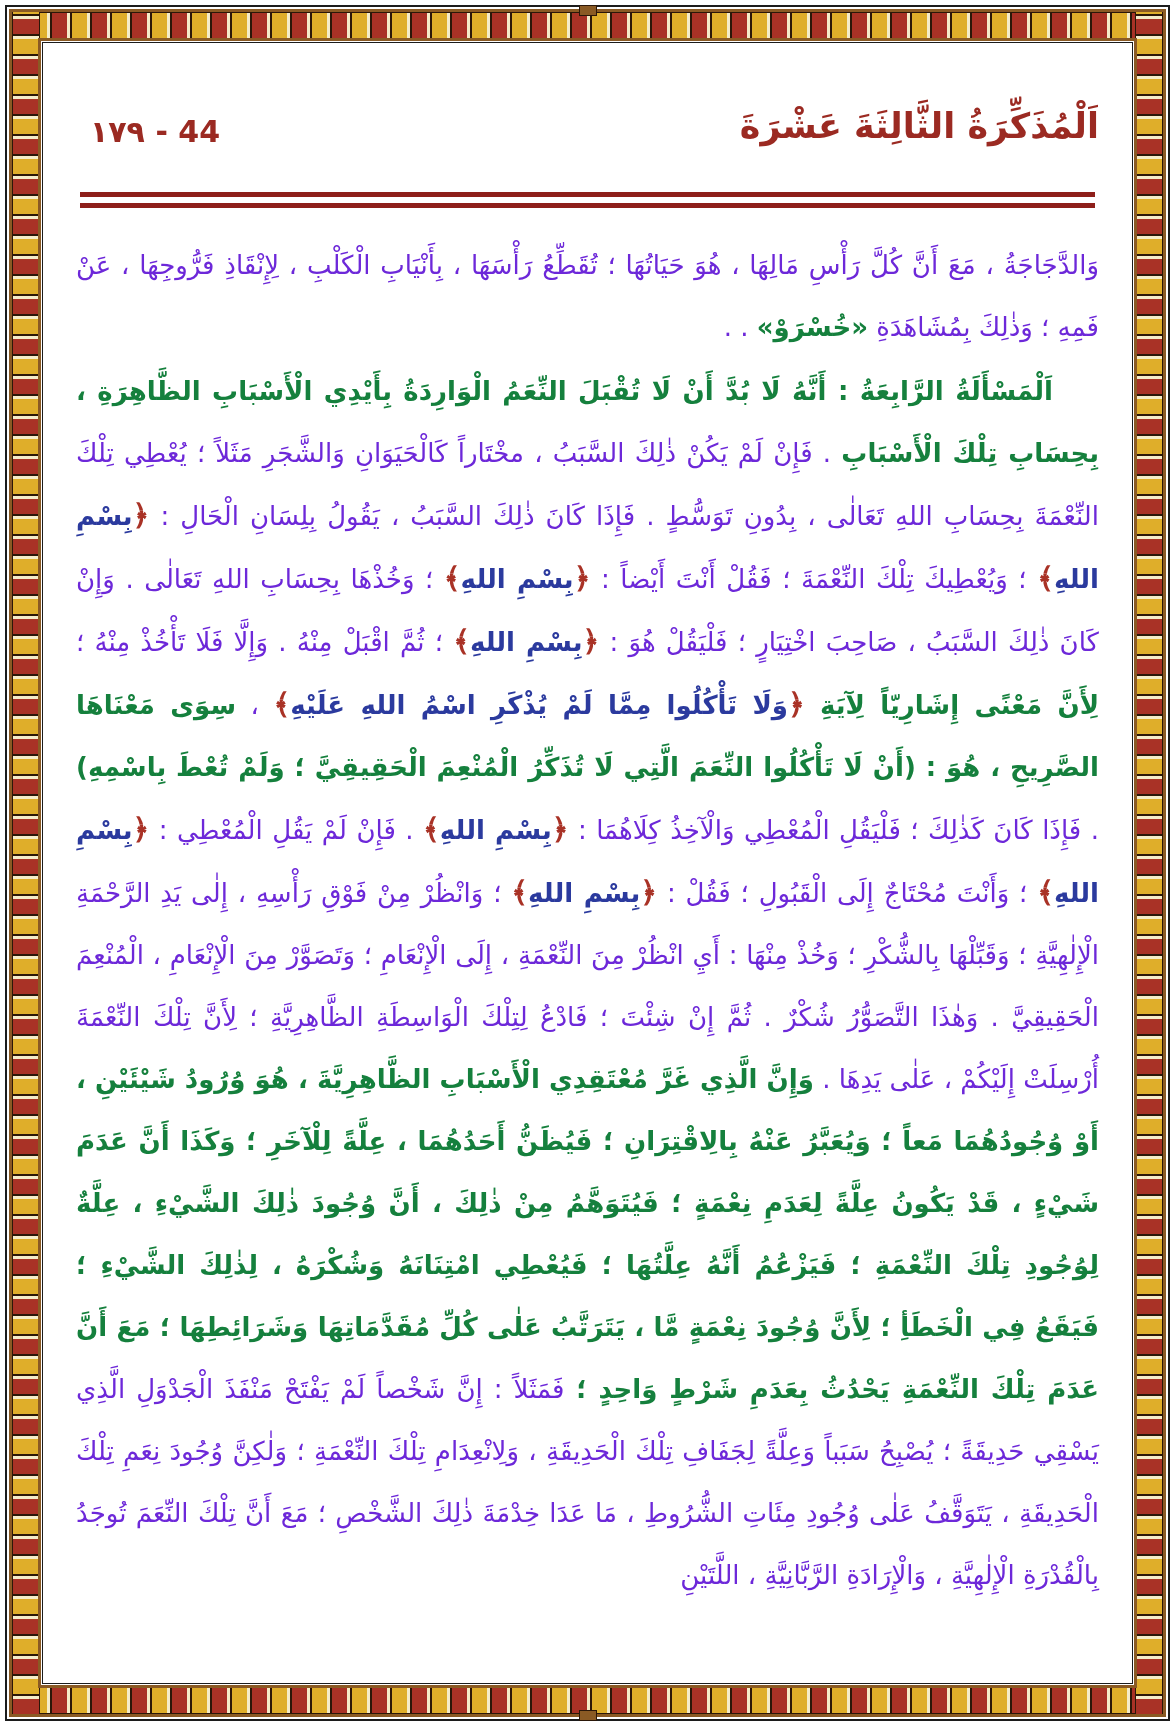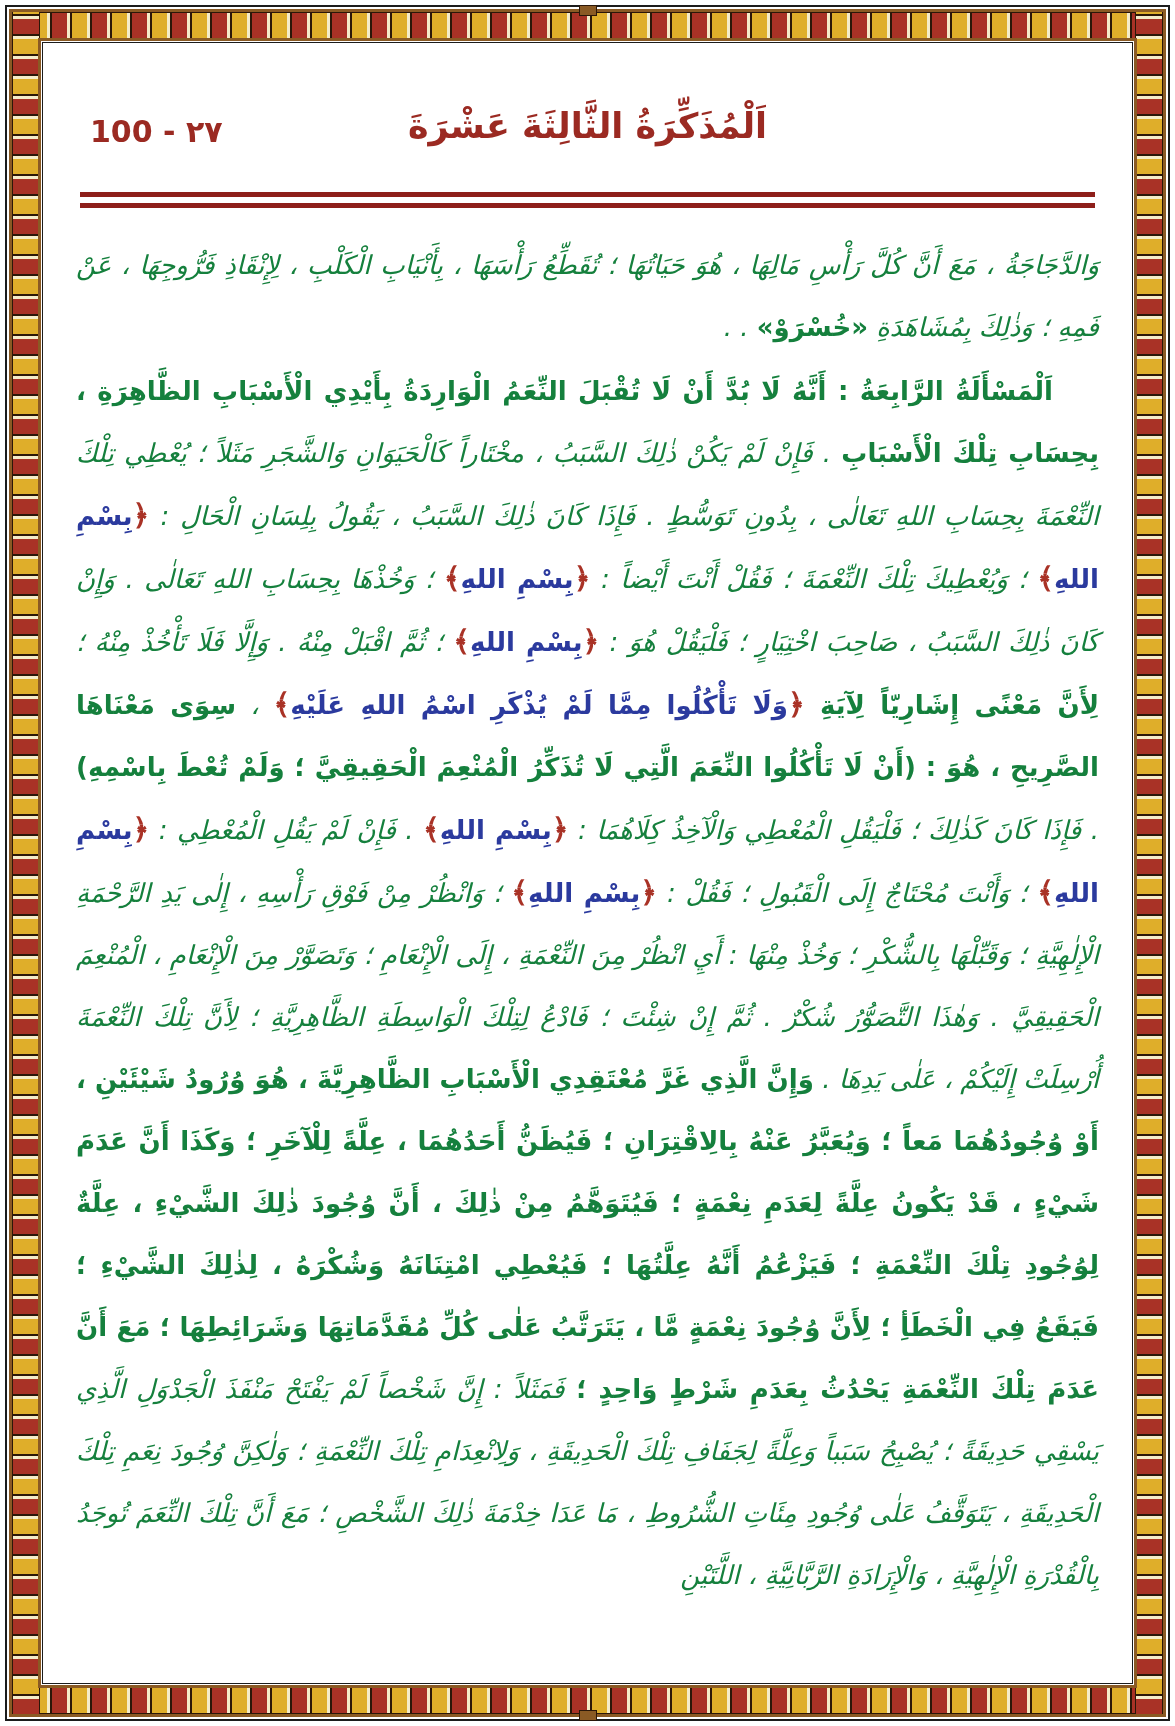--- a/index.html
+++ b/index.html
@@ -38,21 +38,21 @@
   .tab-top { top:5px; } .tab-bottom { bottom:5px; }
 
   
   .content {
     position:absolute; inset:46px;
     padding:28px 30px 0 30px;
     direction:rtl;
   }
   .header-row { position:relative; height:90px; margin-top:18px; }
   .page-title {
-    text-align:center;
+    text-align:right;
     color:#9b2a22;
     font-size:35px; font-weight:bold;
     padding-top:14px;
   }
   .page-numbers {
     position:absolute; left:14px; top:22px;
     color:#9b2a22;
     font-size:30px; font-weight:bold;
     direction:ltr; unicode-bidi:isolate;
   }
@@ -62,21 +62,21 @@
 
   .body-text {
     margin-top:26px;
     font-size:26px;
     line-height:62px;
     text-align:justify;
     color:#141414;
   }
   .para { margin:0 0 2px 0; }
   .para.indent { text-indent:46px; }
-  .seg-black { color:#15803d;font-style:italic; }
+  .seg-black { color:#6d28d9; }
   .seg-red { color:#15803d; font-weight:bold; }
   .seg-blue { color:#2b3a9e; font-weight:bold; }
   .seg-bracket { color:#a93226; font-weight:bold; font-size:110%; }
 </style>
 </head>
 <body>
 
 <div class="page">
 
   <div class="outer-line"></div>
@@ -87,21 +87,21 @@
   <div class="b-strip b-right"></div>
   <div class="brown-inner"></div>
   <div class="inner-line"></div>
   <div class="tab tab-top"></div>
   <div class="tab tab-bottom"></div>
 
   <div class="content">
 
     <div class="header-row">
       <div class="page-title">اَلْمُذَكِّرَةُ الثَّالِثَةَ عَشْرَةَ</div>
-      <div class="page-numbers">100 - ٢٧</div>
+      <div class="page-numbers">١٧٩ - 44</div>
     </div>
 
     <div class="double-rule">
       <div class="rule-line"></div>
       <div class="rule-gap"></div>
       <div class="rule-line"></div>
     </div>
 
     <div class="body-text">
         <p class="para"><span class="seg-black">وَالدَّجَاجَةُ ، مَعَ أَنَّ كُلَّ رَأْسِ مَالِهَا ، هُوَ حَيَاتُهَا ؛ تُقَطِّعُ رَأْسَهَا ، بِأَنْيَابِ الْكَلْبِ ، لِإِنْقَاذِ فَرُّوجِهَا ، عَنْ فَمِهِ ؛ وَذٰلِكَ بِمُشَاهَدَةِ </span><span class="seg-red">«خُسْرَوْ»</span><span class="seg-black"> . .</span></p>

